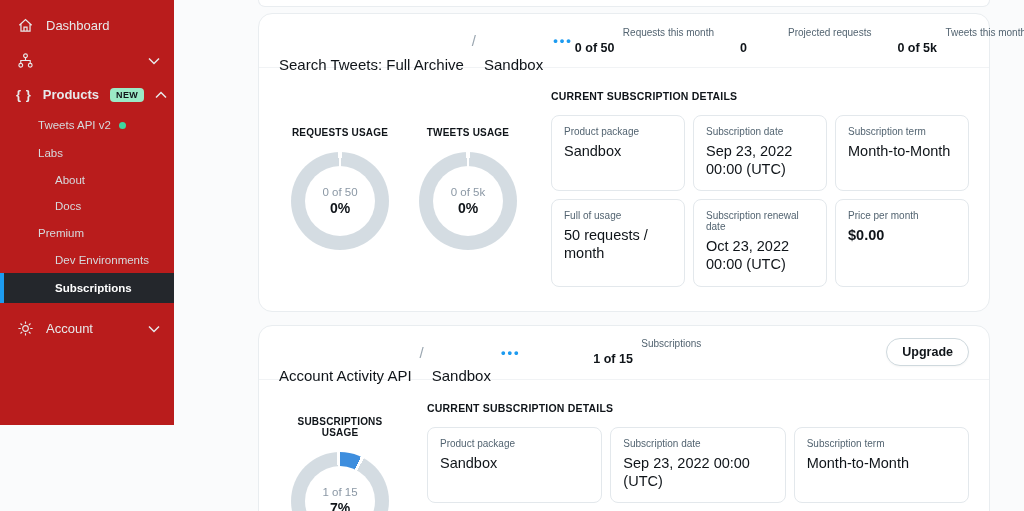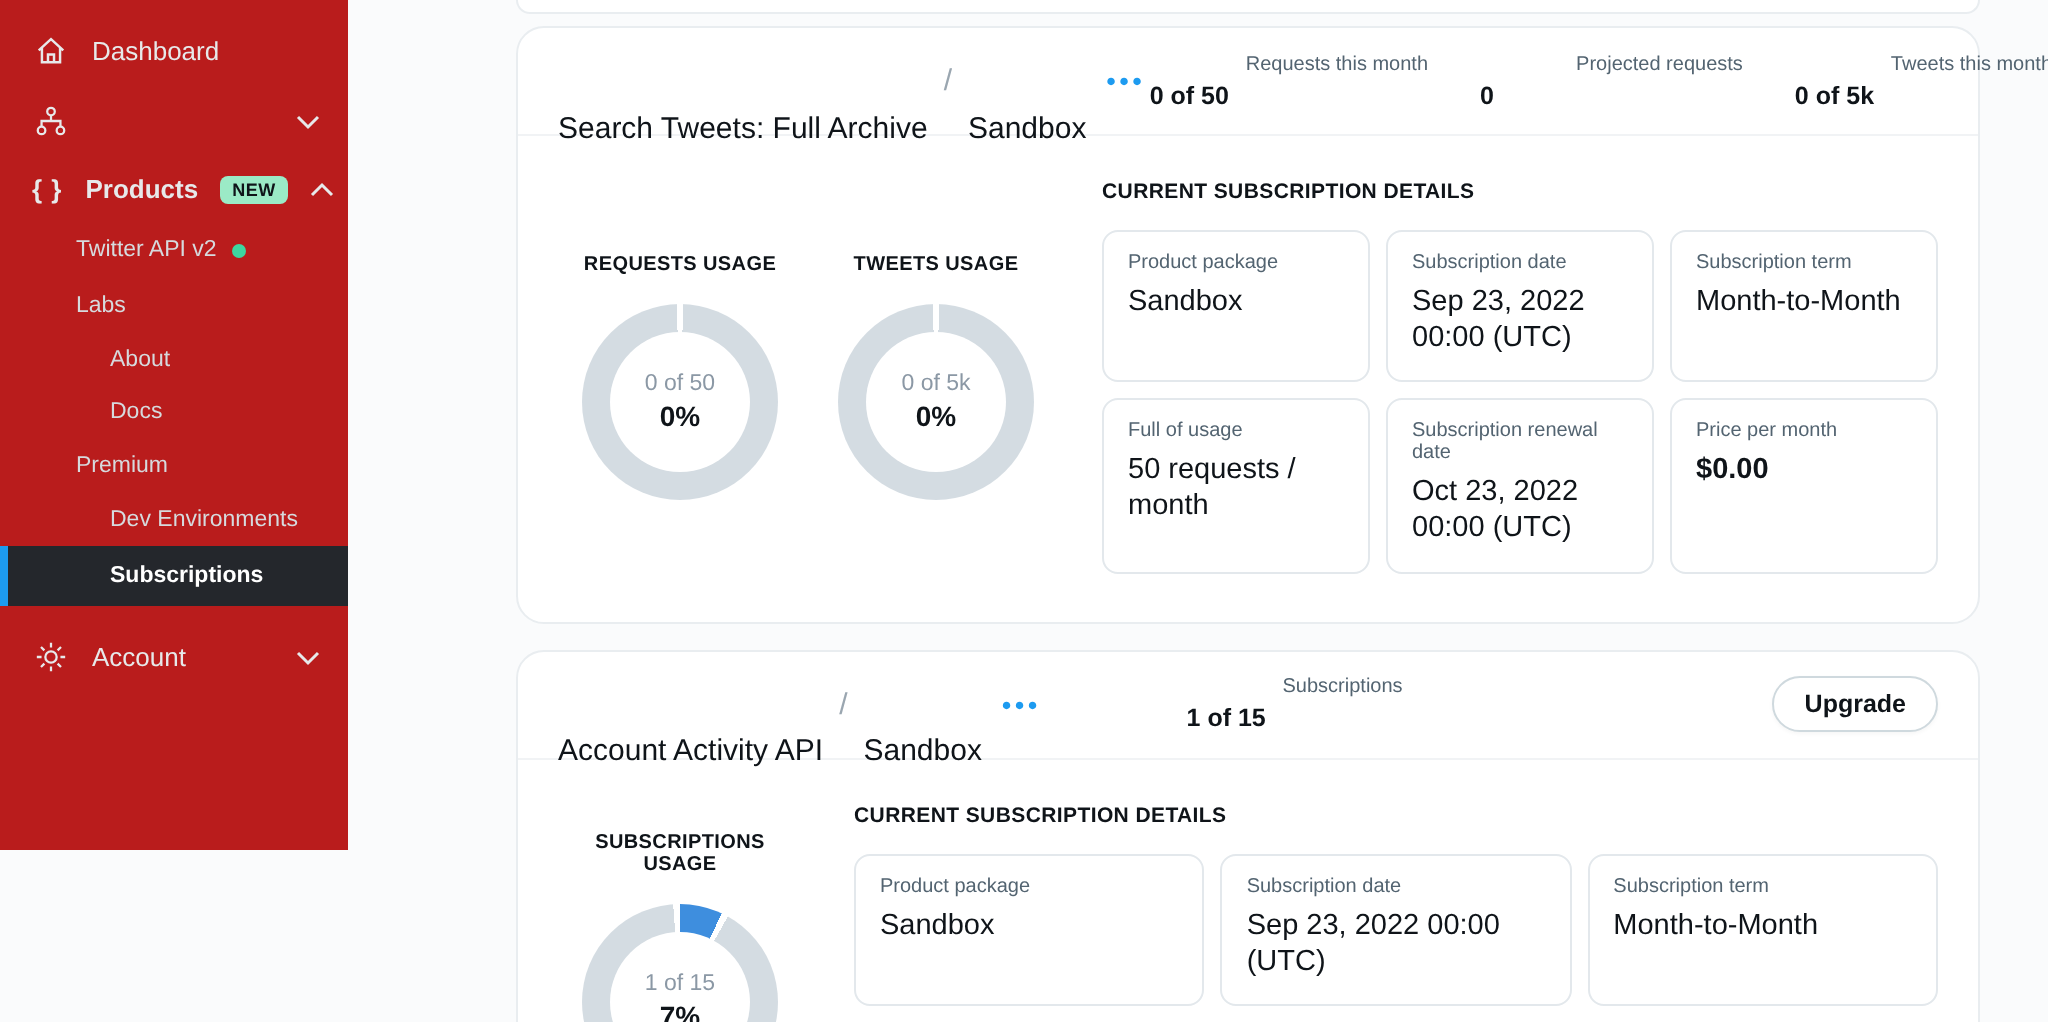--- a/index.html
+++ b/index.html
@@ -123,21 +123,21 @@
     <span>Products</span>
     <span class="badge-new">NEW</span>
     <span class="chev">
       <svg class="ic" width="12" height="8" viewBox="0 0 12 8">
           <polyline points="1,6.5 6,1.5 11,6.5" fill="none" stroke="#e7e9ea" stroke-width="1.5"></polyline>
         </svg>
     </span>
   </div>
 
   <div class="sub1">
-    <span>Twitter API v2</span>
+    <span>Tweets API v2</span>
     <span class="green-dot"></span>
   </div>
 
   <div class="sub1">
     <span>Labs</span>
   </div>
 
   <div class="sub2">
     <span>About</span>
   </div>

